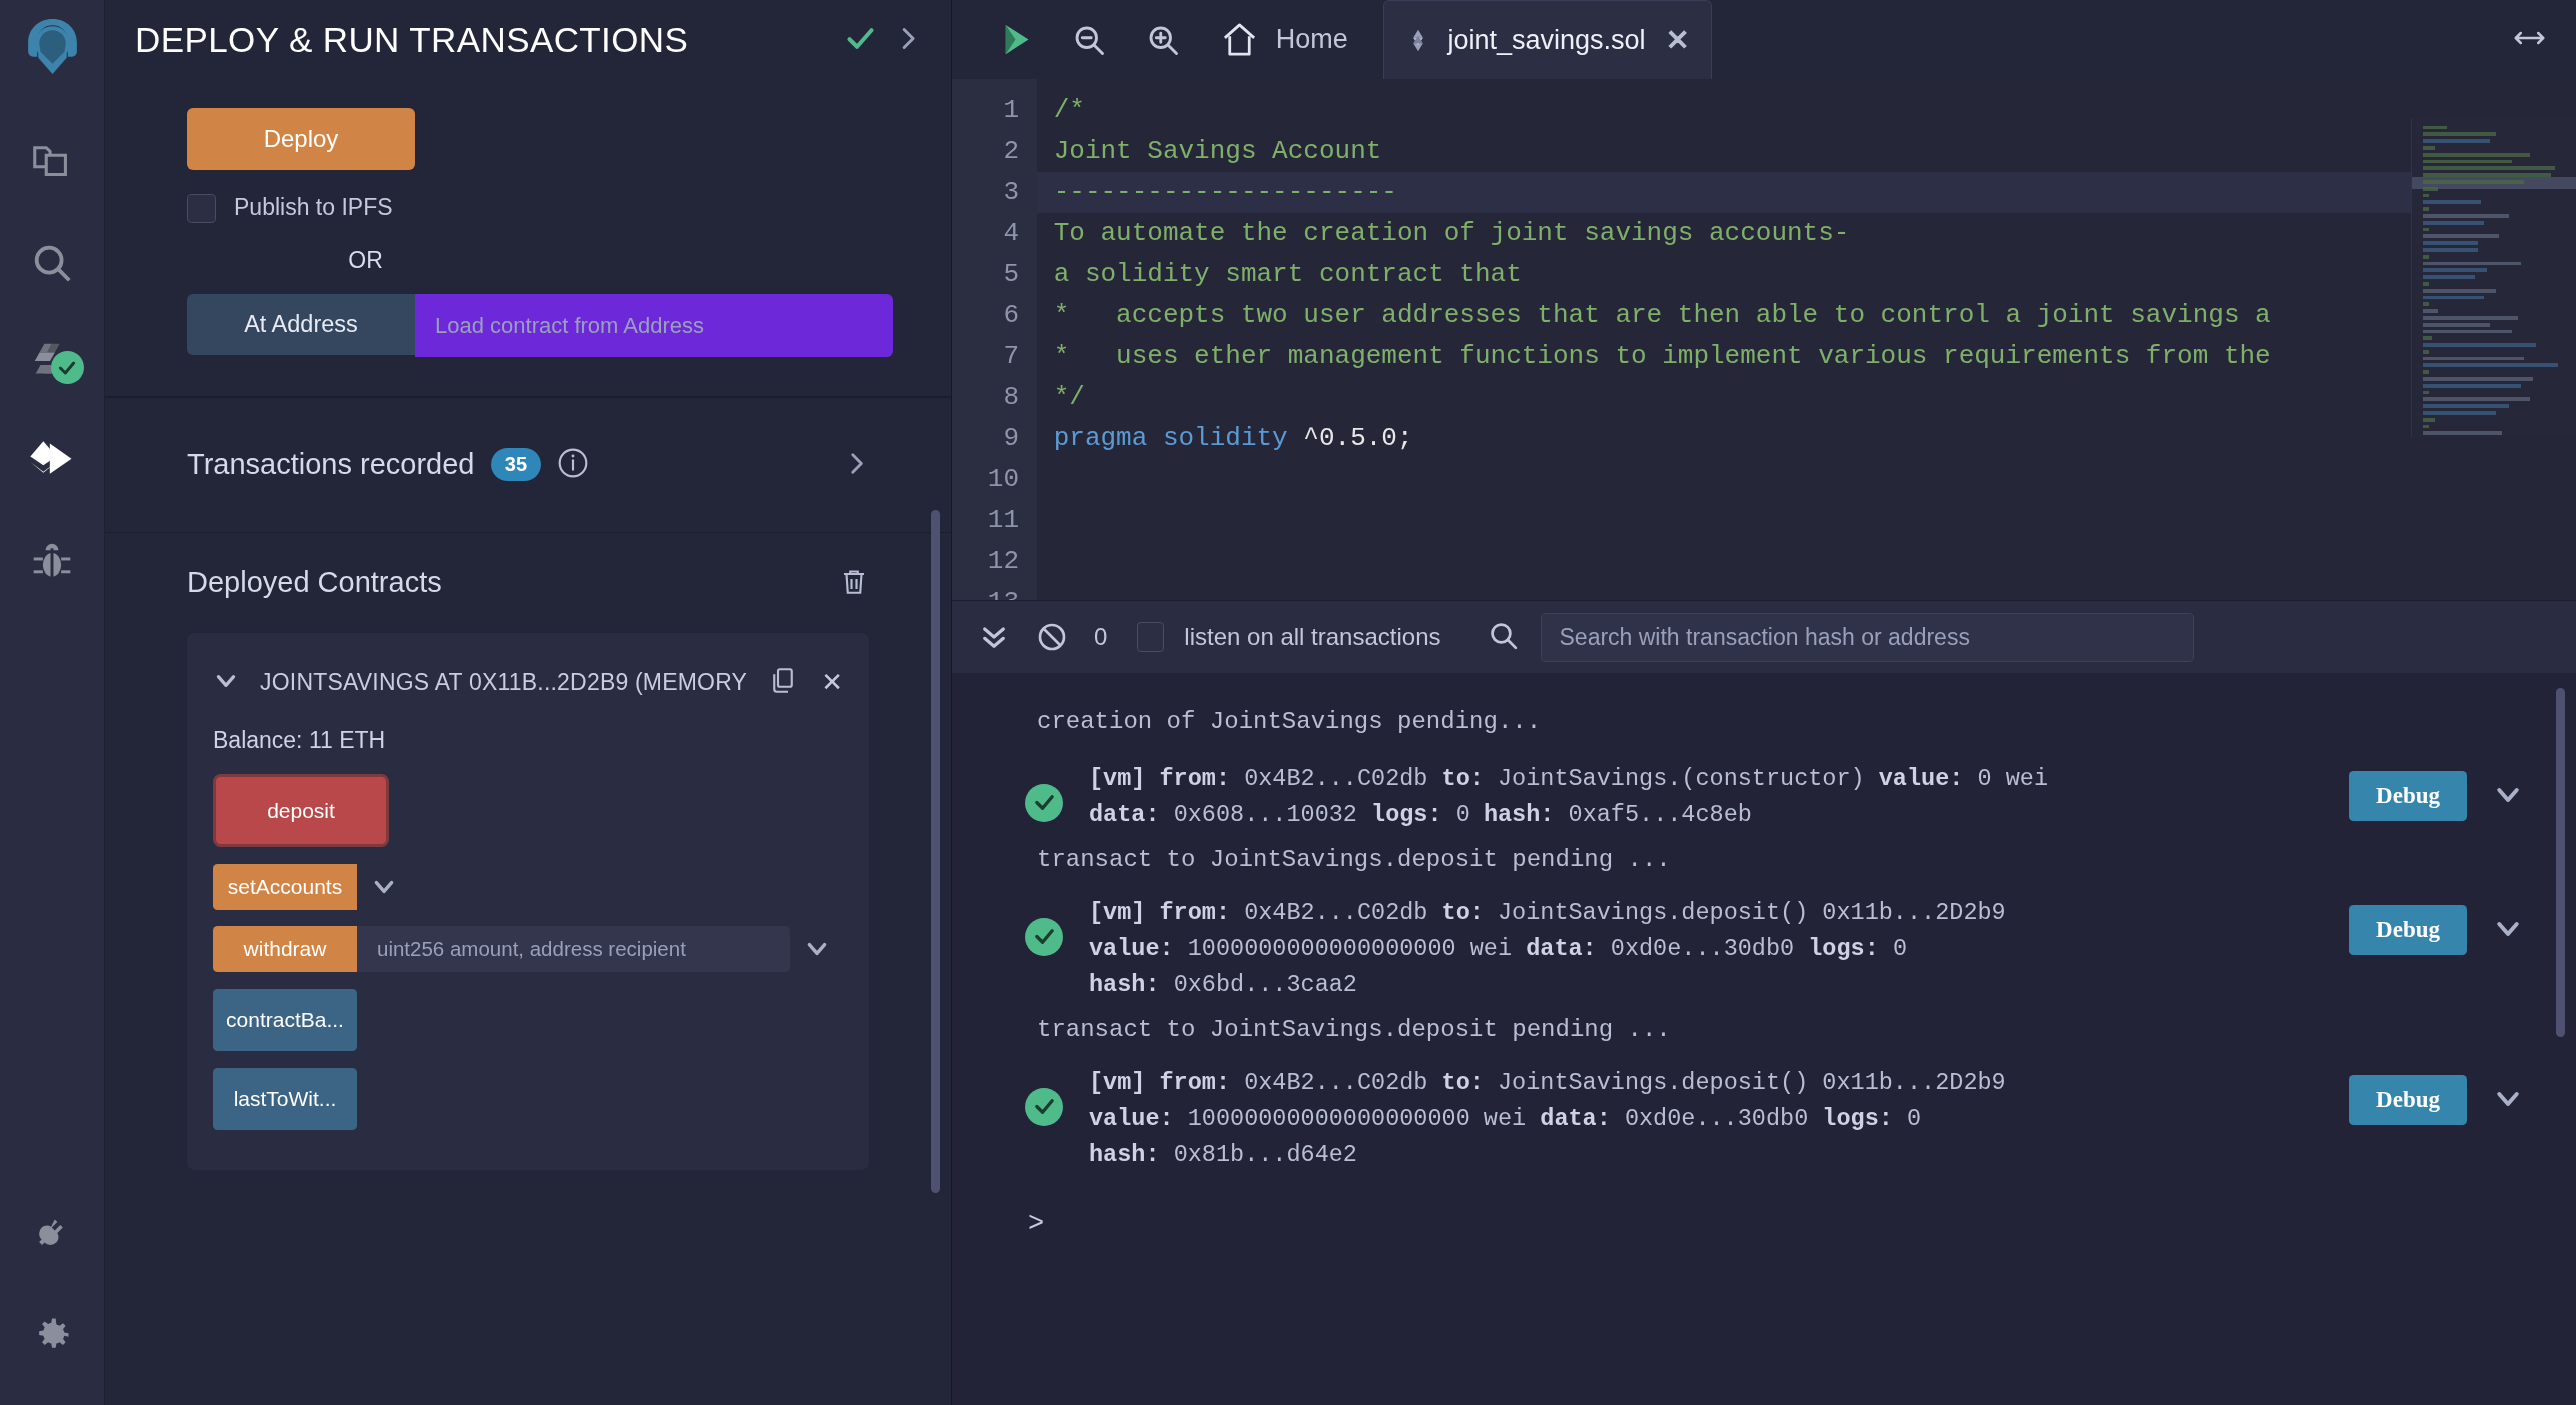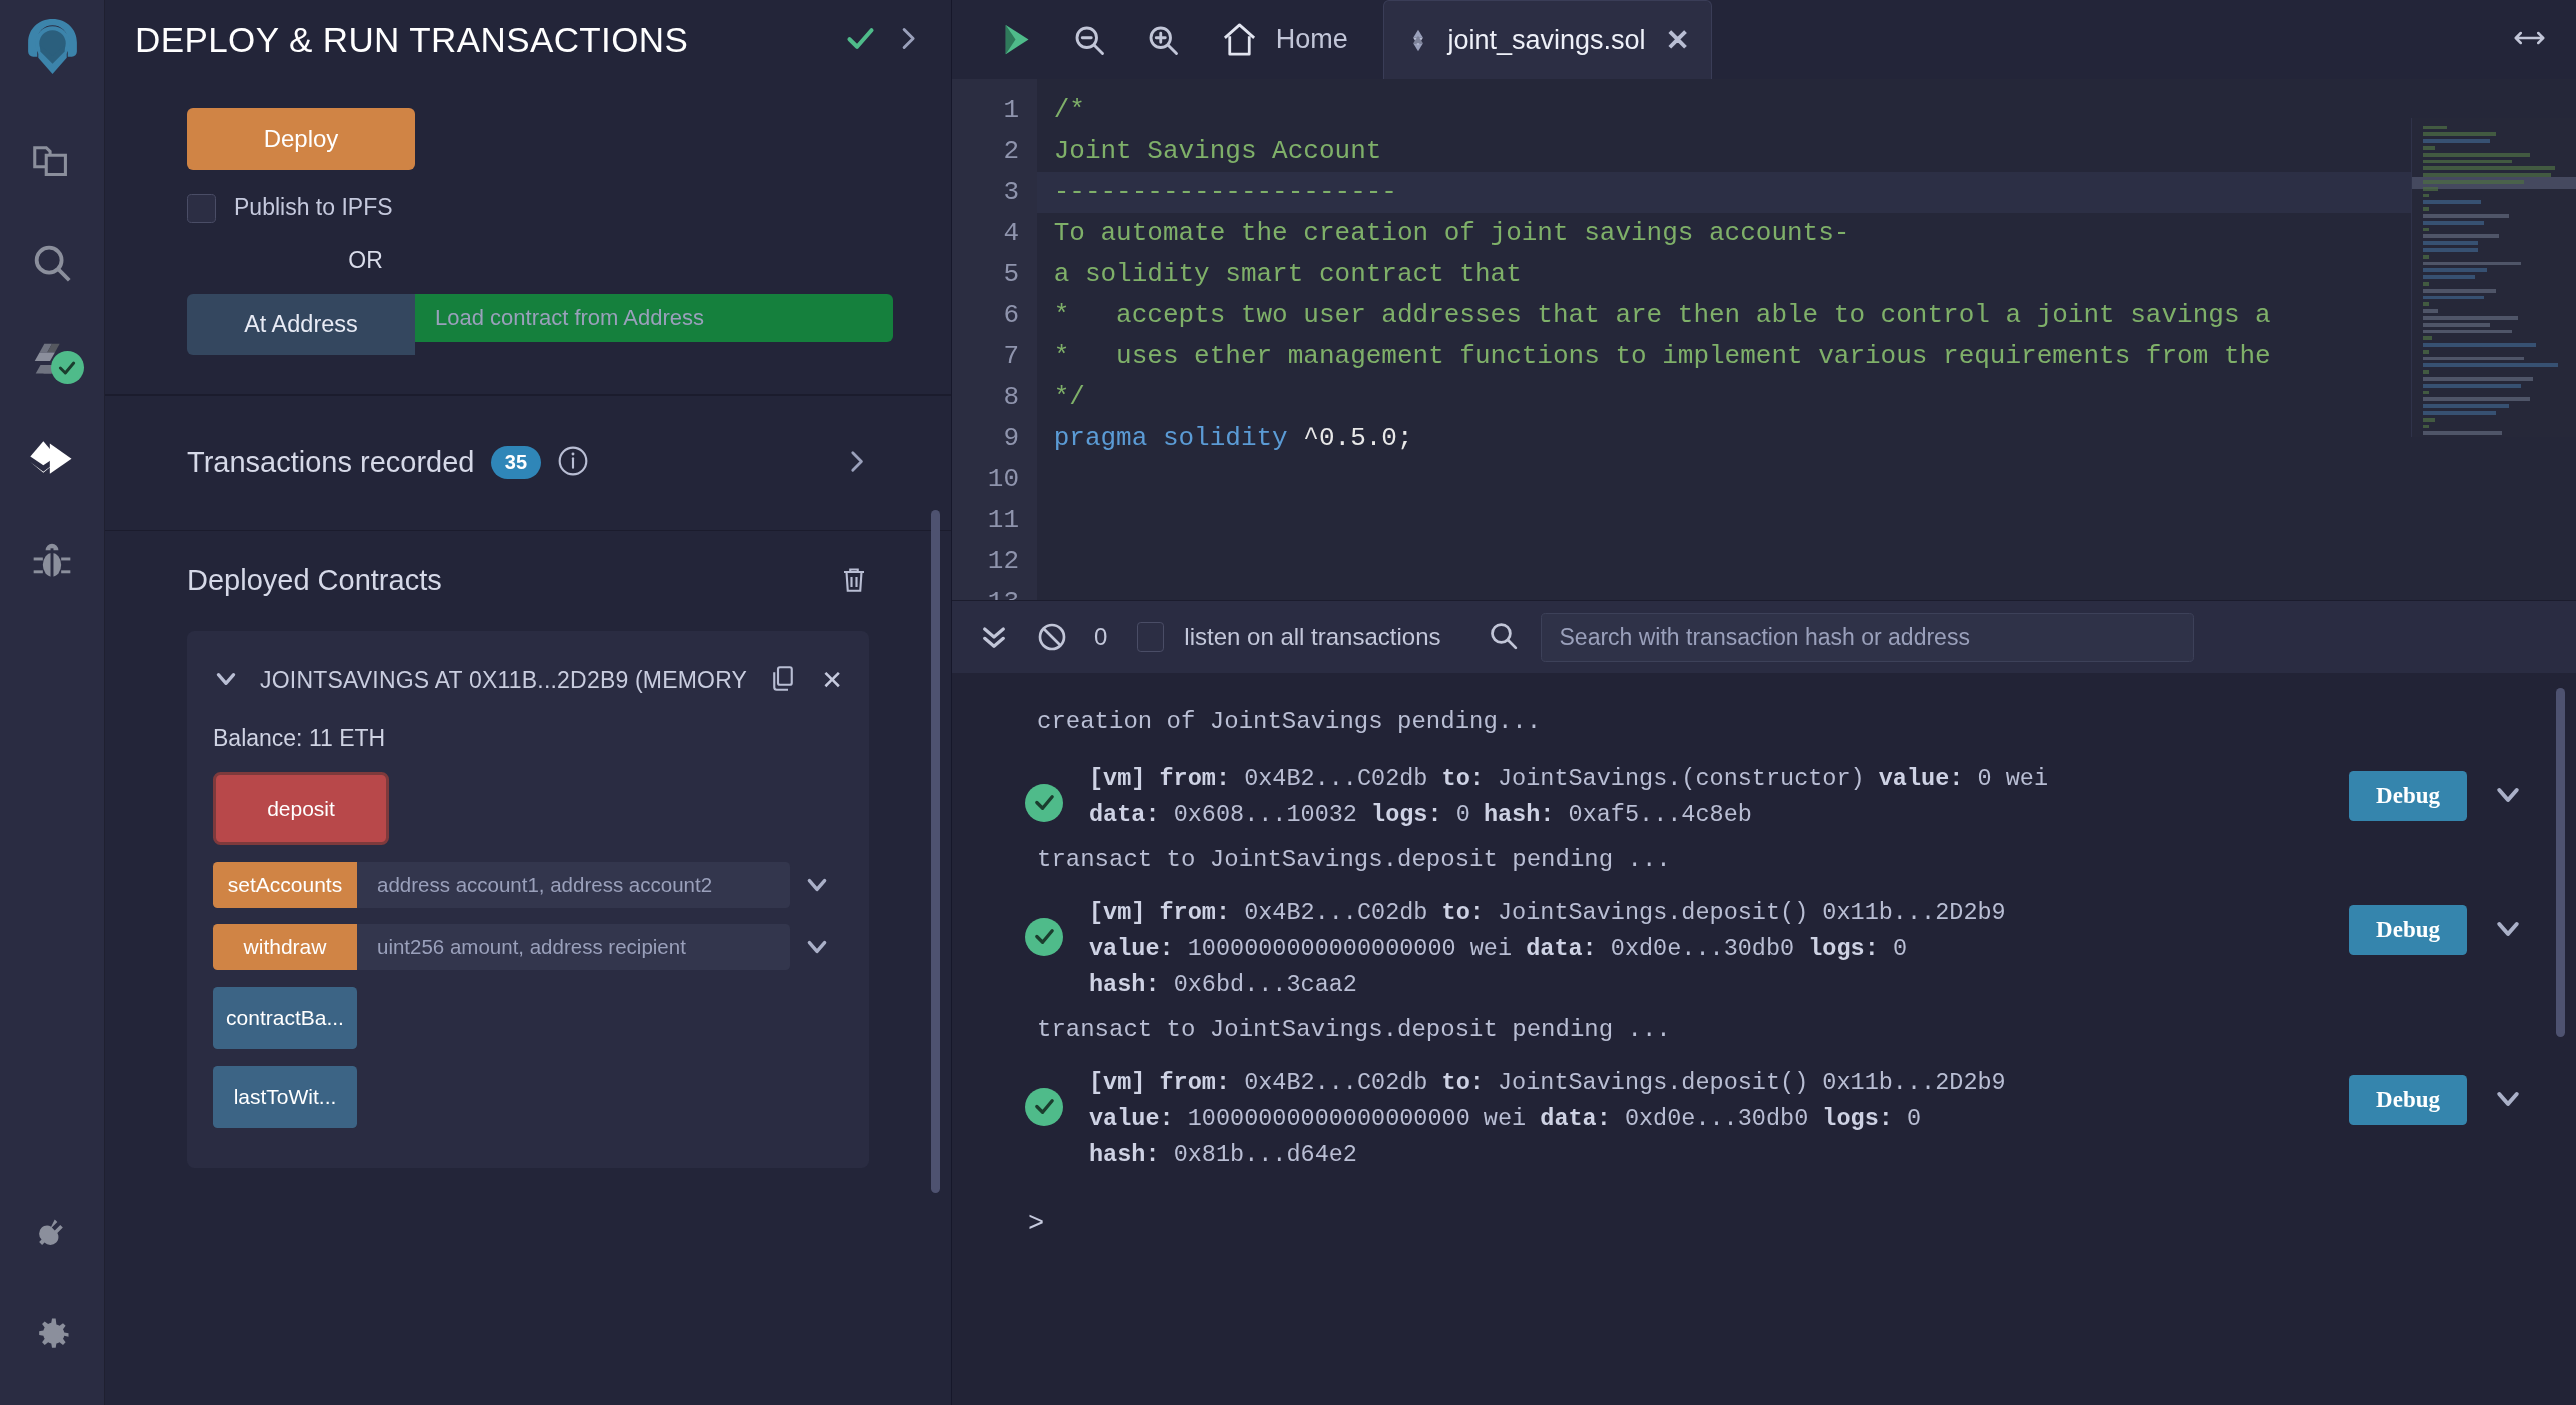--- a/index.html
+++ b/index.html
@@ -67,21 +67,21 @@
     text-align: center; color: #d9dcea; font-size: 23px;
     margin-top: 24px; width: 357px;
   }
   .ataddr-row { display: flex; margin-top: 20px; width: 706px; }
   .ataddr-btn {
     width: 228px; height: 61px; background: #34475f; border: none;
     border-radius: 6px 0 0 6px; color: #e8ebf5; font-size: 23.5px;
     font-family: "Liberation Sans", sans-serif; cursor: pointer;
   }
   .ataddr-input {
-    flex: 1 1 auto; height: 48px; background: #15803d; border: none;
+    flex: 1 1 auto; height: 63px; background: #6d28d9; border: none;
     border-radius: 0 6px 6px 0; color: #cfd3e3; font-size: 22px;
     padding: 0 20px; font-family: "Liberation Sans", sans-serif;
     outline: none;
   }
   .ataddr-input::placeholder { color: #9aa0bb; }
 
   .divider { height: 1.5px; background: #1b1c2d; margin-top: 39px; }
 
   .txrec {
     display: flex; align-items: center; height: 135px;
@@ -419,21 +419,20 @@
       <div class="dc-balance">Balance: 11 ETH</div>
 
       <div class="fn-list">
 
         <div class="fn-row">
           <button class="fn-btn payable">deposit</button>
         </div>
 
         <div class="fn-row">
           <button class="fn-btn write">setAccounts</button>
-          <input class="fn-input" type="text" placeholder="address account1, address account2" style="">
           <div class="fn-caret">
             <svg width="26" height="26" viewBox="0 0 24 24" fill="none" stroke="#aab0c8" stroke-width="3.2" stroke-linecap="round" stroke-linejoin="round">
                 <path d="M5 8l7 8 7-8"></path>
               </svg>
           </div>
         </div>
 
         <div class="fn-row">
           <button class="fn-btn write">withdraw</button>
           <input class="fn-input" type="text" placeholder="uint256 amount, address recipient" style="">

